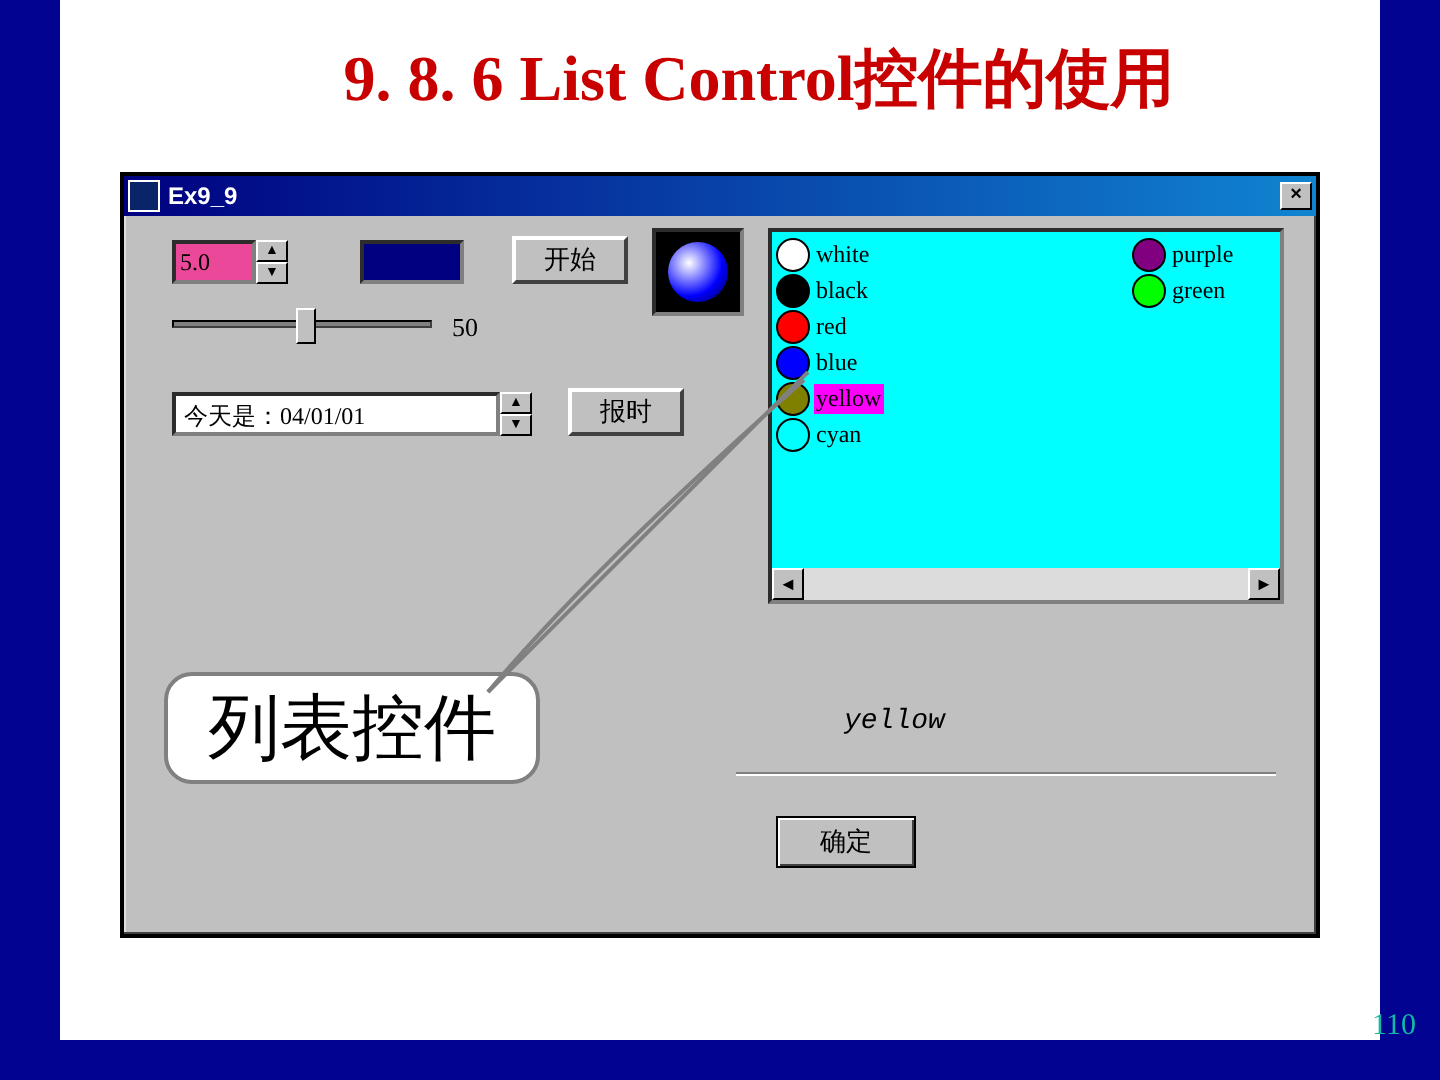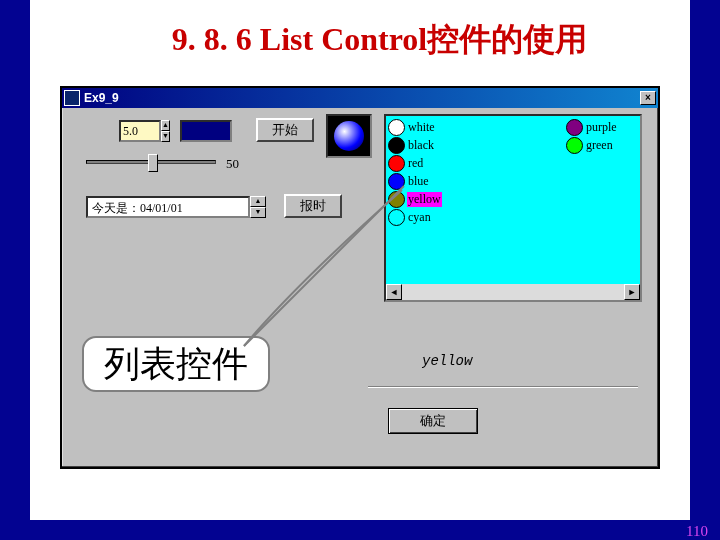--- a/index.html
+++ b/index.html
@@ -63,24 +63,23 @@
   }
   .dlg-body { position: relative; width: 100%; height: calc(100% - 20px); }
   .spin {
     position: absolute; left: 24px; top: 12px;
     width: 60px; height: 22px;
     display: flex;
   }
   .spin input {
     width: 42px; height: 22px;
     border: 2px inset #808080;
-    background: #fef9c3;
+    background: #ec4899;
     font-family: "SimSun"; font-size: 12px;
     padding: 0 2px;
-    margin-left: 33px;
   }
   .spin .arrows {
     width: 16px; display: flex; flex-direction: column;
   }
   .spin .arrows div {
     height: 11px; background: #c0c0c0;
     border: 1px solid #fff; border-right-color:#000; border-bottom-color:#000;
     font-size: 7px; text-align: center; line-height: 9px;
   }
   .colorbox {
@@ -173,39 +172,39 @@
   }
   .hscroll .strack { flex:1; background:#dcdcdc; }
   .status {
     position:absolute; left:360px; top:245px;
     font-family:"Courier New", monospace; font-size:14px; font-style:italic;
   }
   .hr {
     position:absolute; left:306px; top:278px; width:270px; height:2px;
     border-top:1px solid #808080; border-bottom:1px solid #fff;
   }
-  .btn-ok { position:absolute; left:326px; top:300px; width:90px; height:26px; border:1px solid #000; box-shadow:inset 1px 1px 0 #fff, inset -1px -1px 0 #404040;}
+  .btn-ok { position:absolute; left:326px; top:300px; width:70px; height:26px; border:1px solid #000; box-shadow:inset 1px 1px 0 #fff, inset -1px -1px 0 #404040;}
   .btn-cancel { position:absolute; left:464px; top:300px; width:90px; height:26px; }
   .callout {
     position:absolute; left:52px; top:336px;
     width:188px; height:56px;
     background:#fff;
     border:2px solid #808080;
     border-radius:14px;
     display:flex; align-items:center; justify-content:center;
     font-size:36px; font-family:"SimHei","SimSun";
   }
   .callout svg.tail {
     position:absolute; left:150px; top:-162px;
     width:200px; height:180px;
     pointer-events:none;
   }
   .pagenum {
-    position:absolute; right:12px; bottom:0;
-    color:#d946ef; font-size:15px; font-family:"Times New Roman";
+    position:absolute; right:12px; bottom:18px;
+    color:#14b8a6; font-size:15px; font-family:"Times New Roman";
   }
 </style>
 </head>
 <body>
 
 <div class="slide">
   <div class="title">9. 8. 6 List Control控件的使用</div>
 
   <div class="dialog">
     <div class="titlebar">

